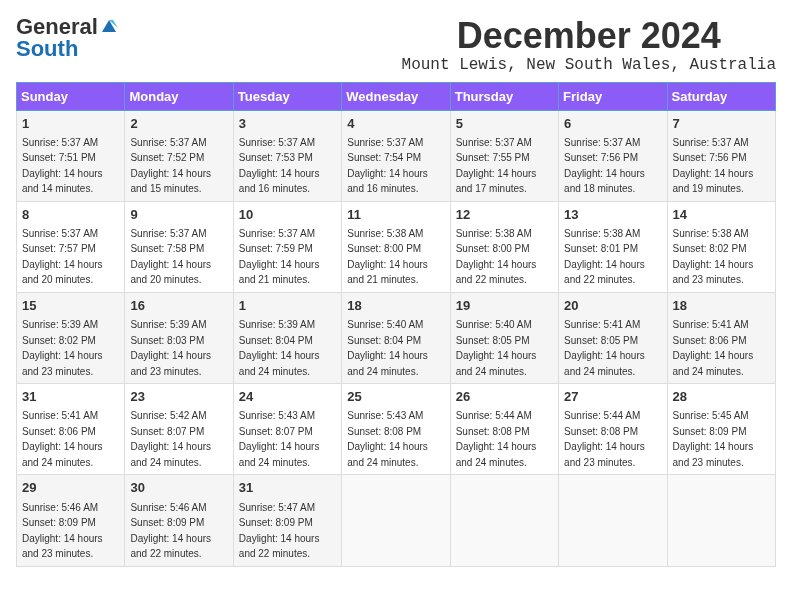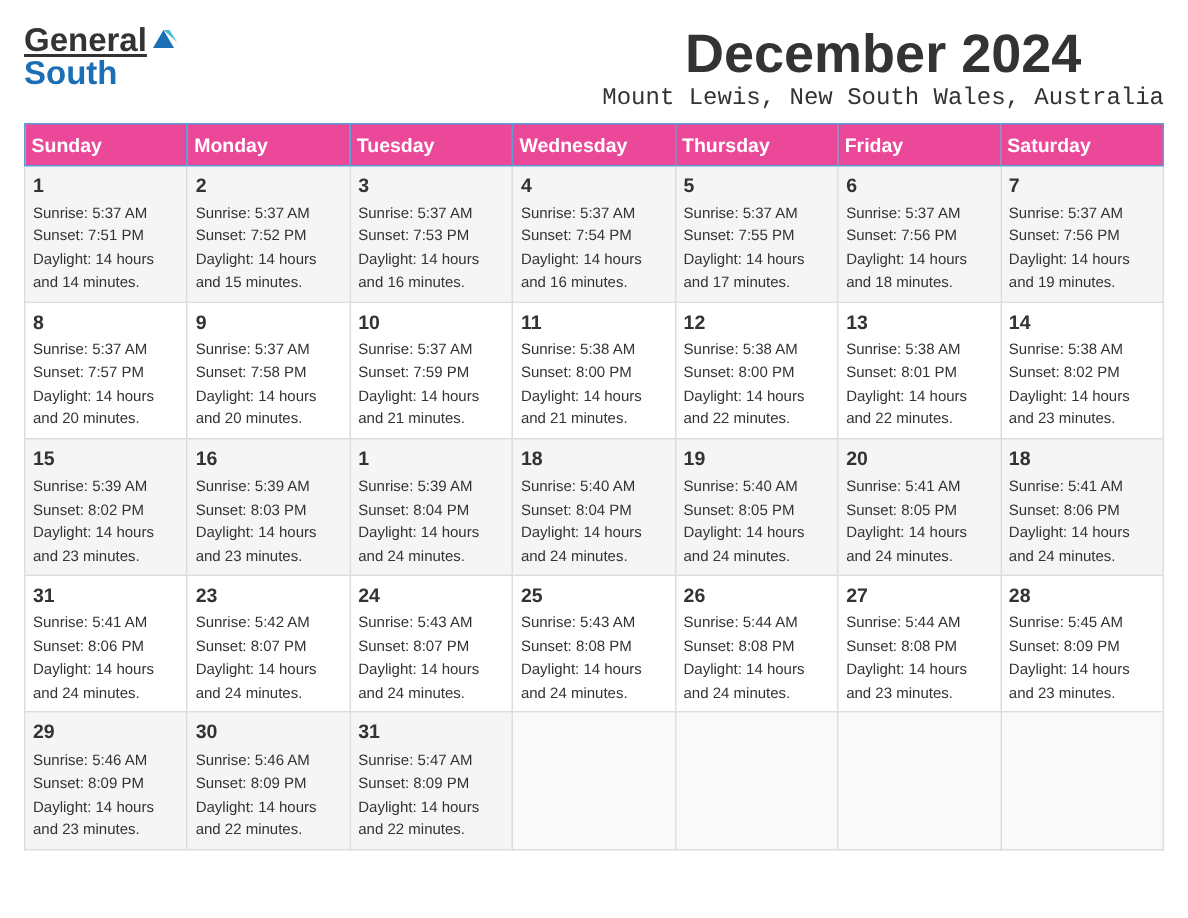--- a/index.html
+++ b/index.html
@@ -22,21 +22,21 @@
       align-items: flex-start;
     }
     .logo-text {
       display: flex;
       align-items: center;
       font-size: 22px;
       font-weight: bold;
       color: #333;
       line-height: 1;
     }
-    .logo-general { color: #333; text-decoration: underline; }
+    .logo-general { color: #333; }
     .logo-icon {
       display: inline-block;
       width: 18px;
       height: 18px;
       margin-left: 2px;
       position: relative;
     }
     .logo-icon svg { width: 18px; height: 18px; }
     .title-area {
       text-align: center;
@@ -52,21 +52,21 @@
       color: #333;
       font-weight: normal;
       font-family: Liberation Mono, monospace;
     }
     .calendar {
       width: 100%;
       border-collapse: collapse;
       font-size: 11px;
     }
     .calendar thead th {
-      background-color: #ec4899;
+      background-color: #8b5cf6;
       color: #fff;
       font-size: 13px;
       font-weight: bold;
       padding: 6px 4px;
       text-align: left;
       border: 1px solid #5a9dd5;
     }
     .calendar tbody td {
       vertical-align: top;
       padding: 4px 5px;

